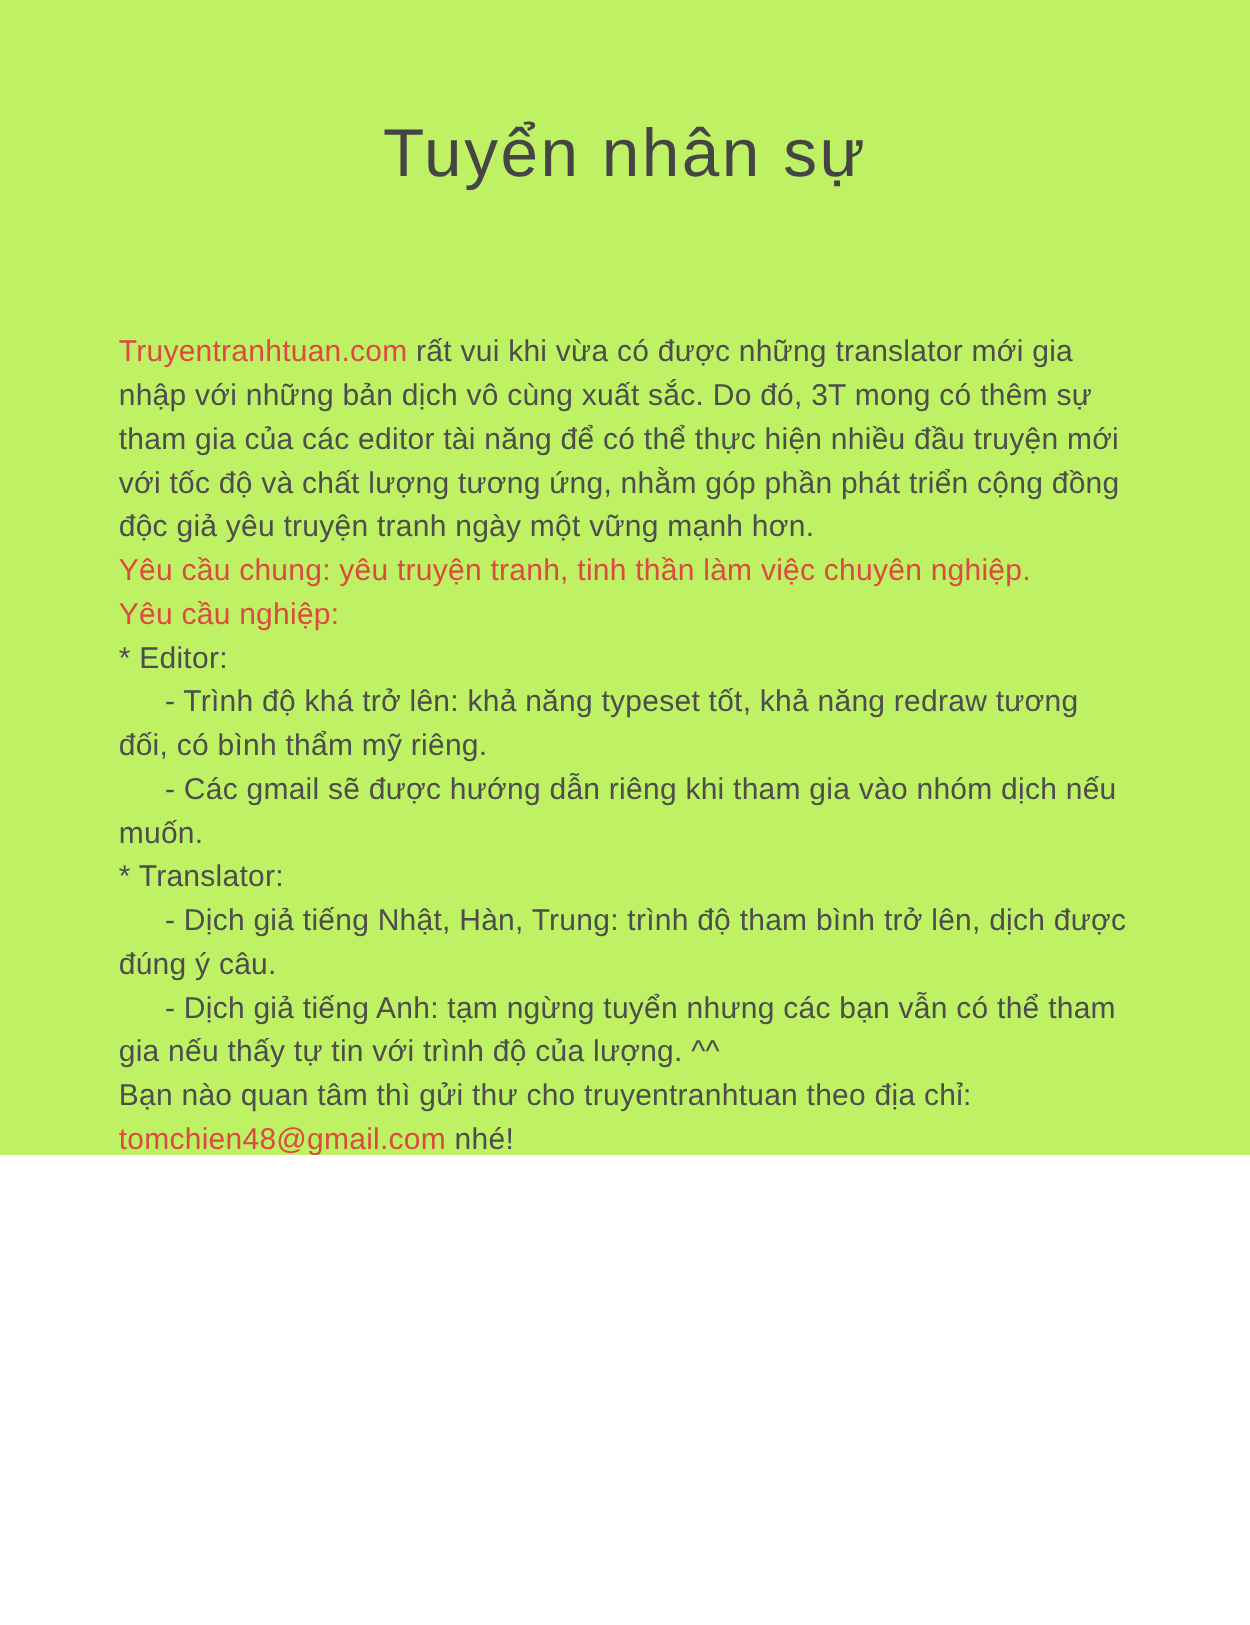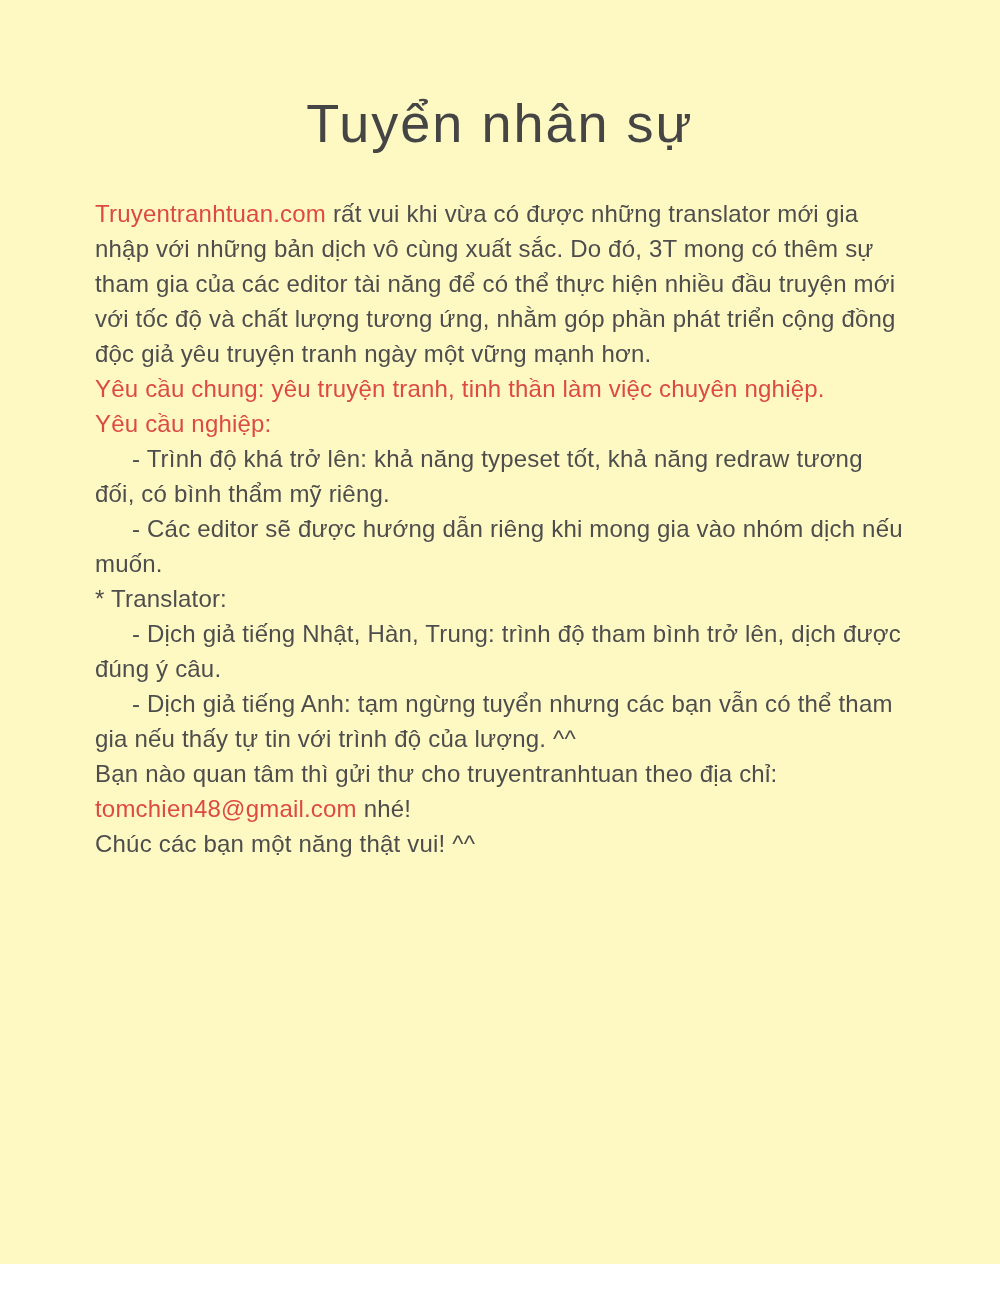--- a/index.html
+++ b/index.html
@@ -1,35 +1,35 @@
 <!DOCTYPE html>
 <html style="--accent: #dc4a42;"><head>
 <meta charset="utf-8">
 <style>
   * { margin: 0; padding: 0; box-sizing: border-box; }
   html, body { background: #ffffff; }
   .page {
     position: relative;
     width: 1000px;
-    height: 1264px;
+    height: 924px;
     margin: 0 auto;
-    background: #fef9c3;
+    background: #bef264;
     overflow: hidden;
     font-family: "Liberation Sans", "DejaVu Sans", sans-serif;
   }
   .doc-title {
     margin-top: 92px;
     text-align: center;
     font-size: 54px;
     font-weight: 300;
     letter-spacing: 2px;
     color: #454545;
   }
   .content {
-    margin: 42px 95px 0 95px;
+    margin: 110px 95px 0 95px;
     font-size: 24px;
     font-weight: 300;
     line-height: 35px;
     letter-spacing: 0.2px;
     color: #4d4d4d;
   }
   .content p { margin: 0; }
   .gap { margin-top: 30px; }
   .red { color: var(--accent); }
   .link { color: var(--accent); text-decoration: none; cursor: pointer; }
@@ -43,24 +43,25 @@
   <h1 class="doc-title">Tuyển nhân sự</h1>
 
   <div class="content">
 
     <p><span class="link">Truyentranhtuan.com</span><span> rất vui khi vừa có được những translator mới gia nhập với những bản dịch vô cùng xuất sắc. Do đó, 3T mong có thêm sự tham gia của các editor tài năng để có thể thực hiện nhiều đầu truyện mới với tốc độ và chất lượng tương ứng, nhằm góp phần phát triển cộng đồng độc giả yêu truyện tranh ngày một vững mạnh hơn.</span></p>
 
     <p class="gap red">Yêu cầu chung: yêu truyện tranh, tinh thần làm việc chuyên nghiệp.</p>
 
     <p class="gap red">Yêu cầu nghiệp:</p>
 
+    <p>* Editor:</p>
 
     <p class="bullet-item">- Trình độ khá trở lên: khả năng typeset tốt, khả năng redraw tương đối, có bình thẩm mỹ riêng.</p>
 
-    <p class="bullet-item">- Các editor sẽ được hướng dẫn riêng khi mong gia vào nhóm dịch nếu muốn.</p>
+    <p class="bullet-item">- Các gmail sẽ được hướng dẫn riêng khi tham gia vào nhóm dịch nếu muốn.</p>
 
     <p class="gap">* Translator:</p>
 
     <p class="bullet-item">- Dịch giả tiếng Nhật, Hàn, Trung: trình độ tham bình trở lên, dịch được đúng ý câu.</p>
 
     <p class="bullet-item">- Dịch giả tiếng Anh: tạm ngừng tuyển nhưng các bạn vẫn có thể tham gia nếu thấy tự tin với trình độ của lượng. ^^</p>
 
     <p class="gap">Bạn nào quan tâm thì gửi thư cho truyentranhtuan theo địa chỉ:</p>
 
     <p><span class="link">tomchien48@gmail.com</span><span> nhé!</span></p>

